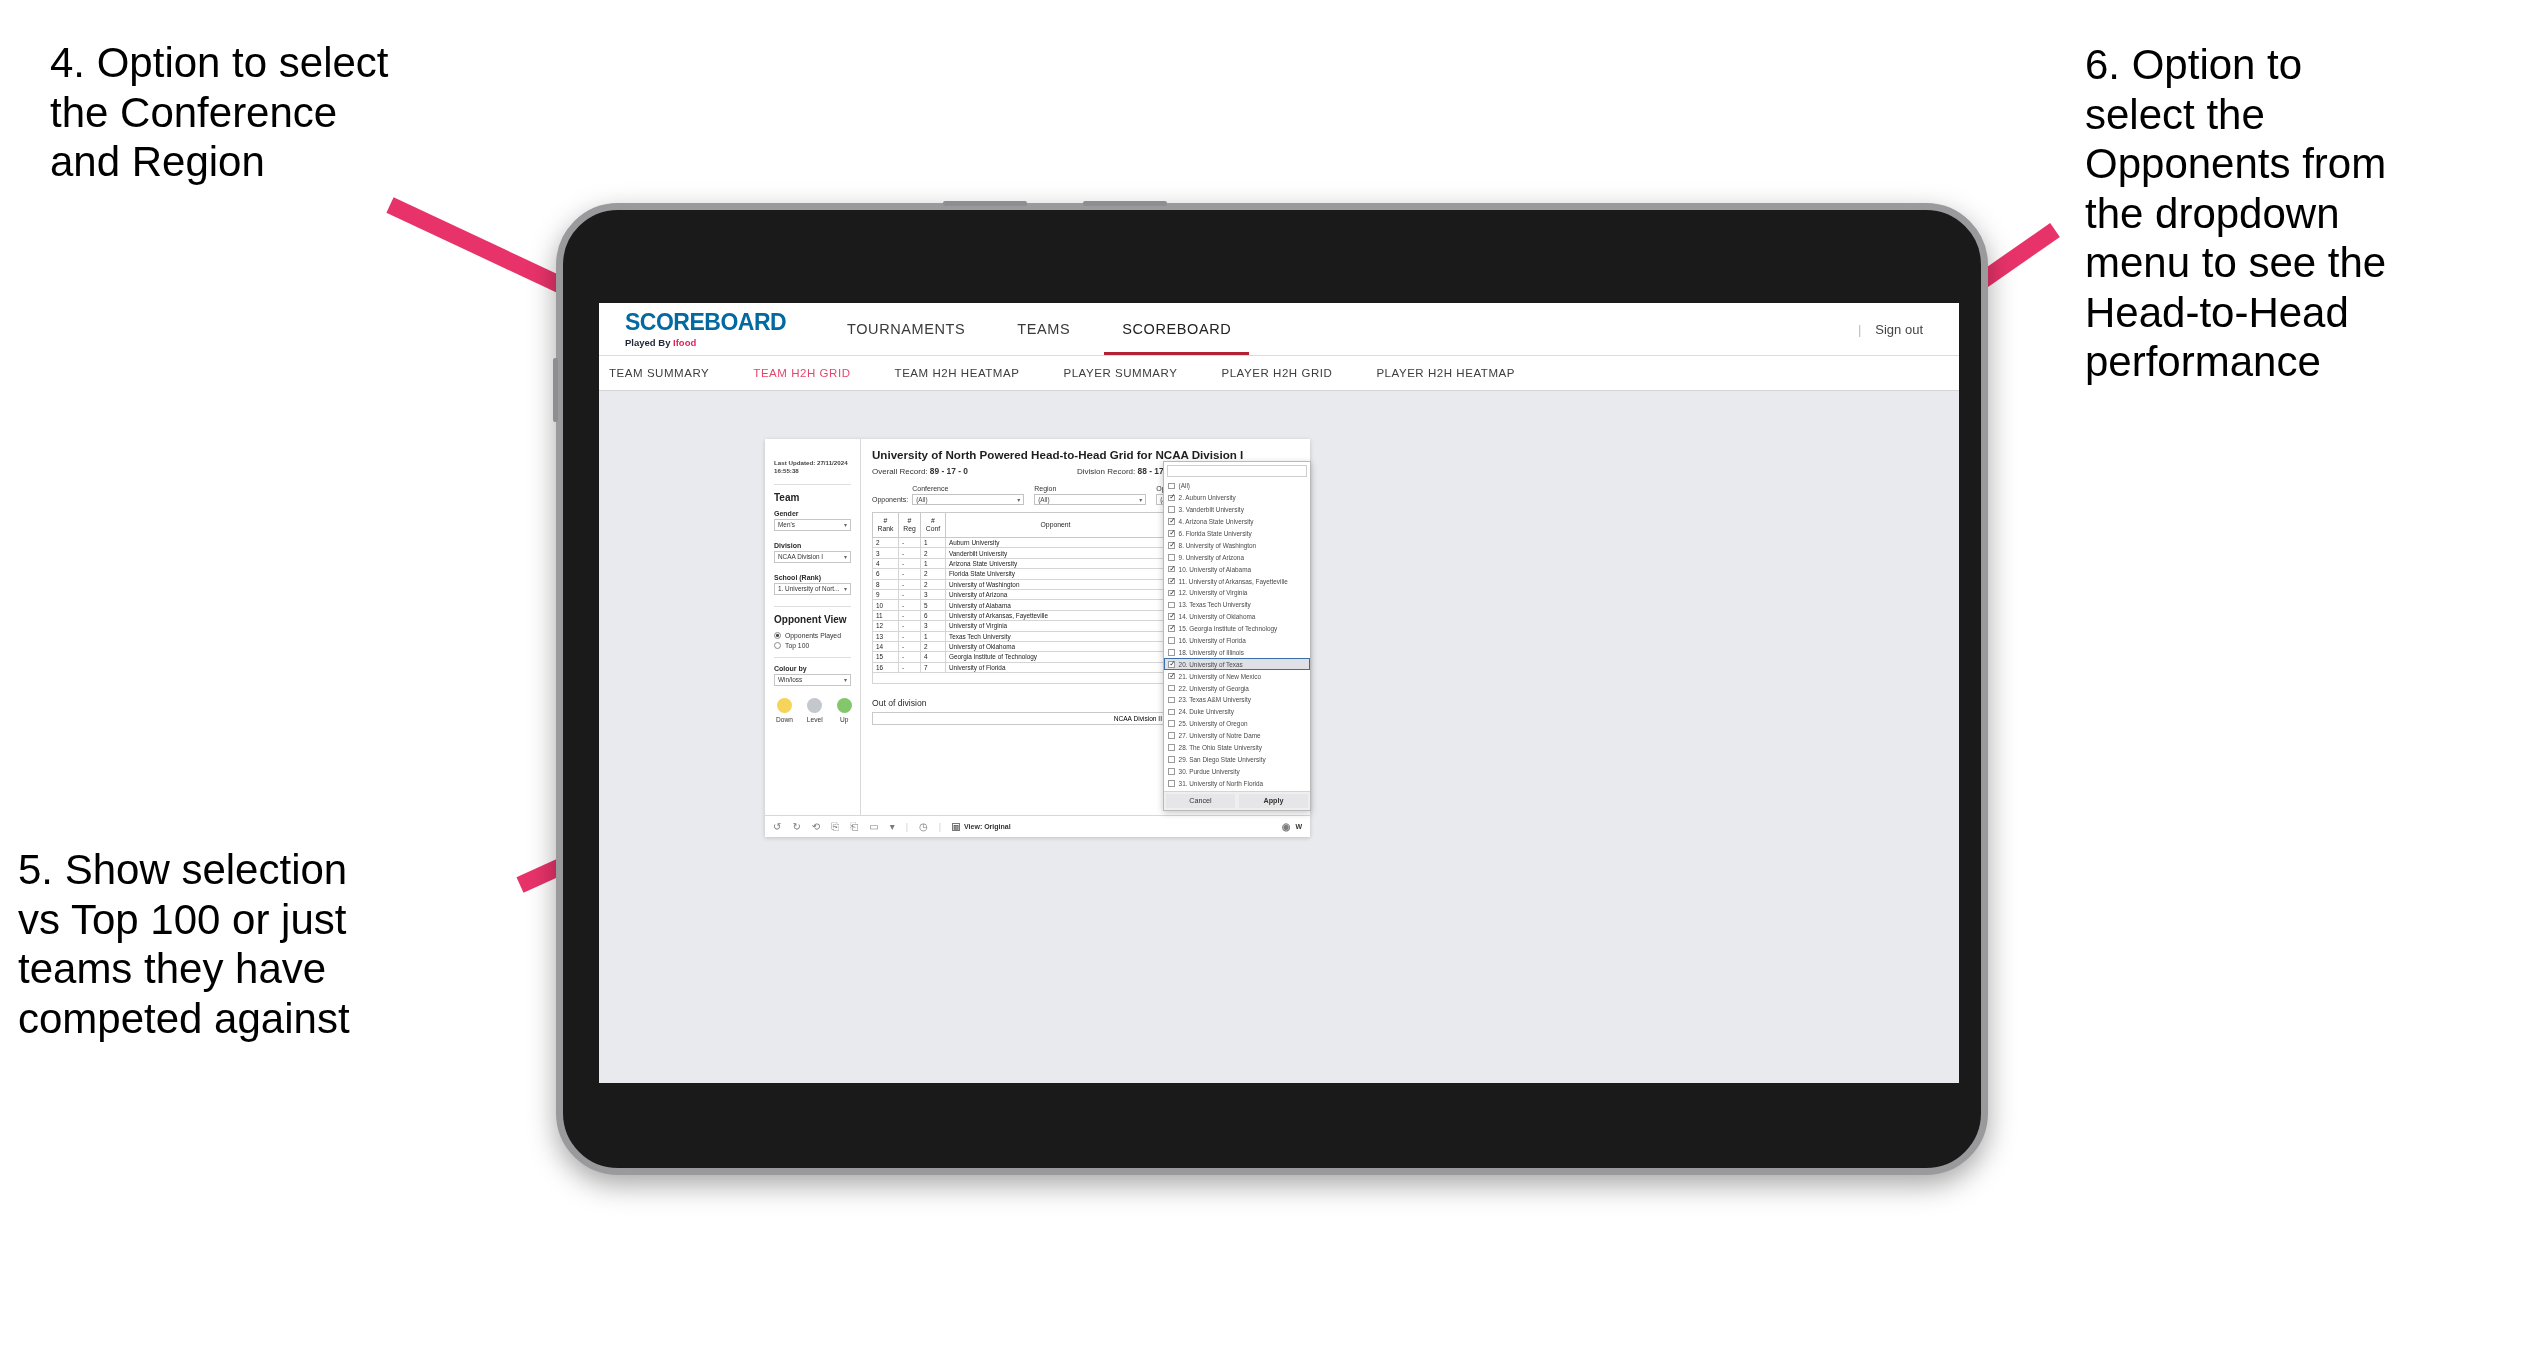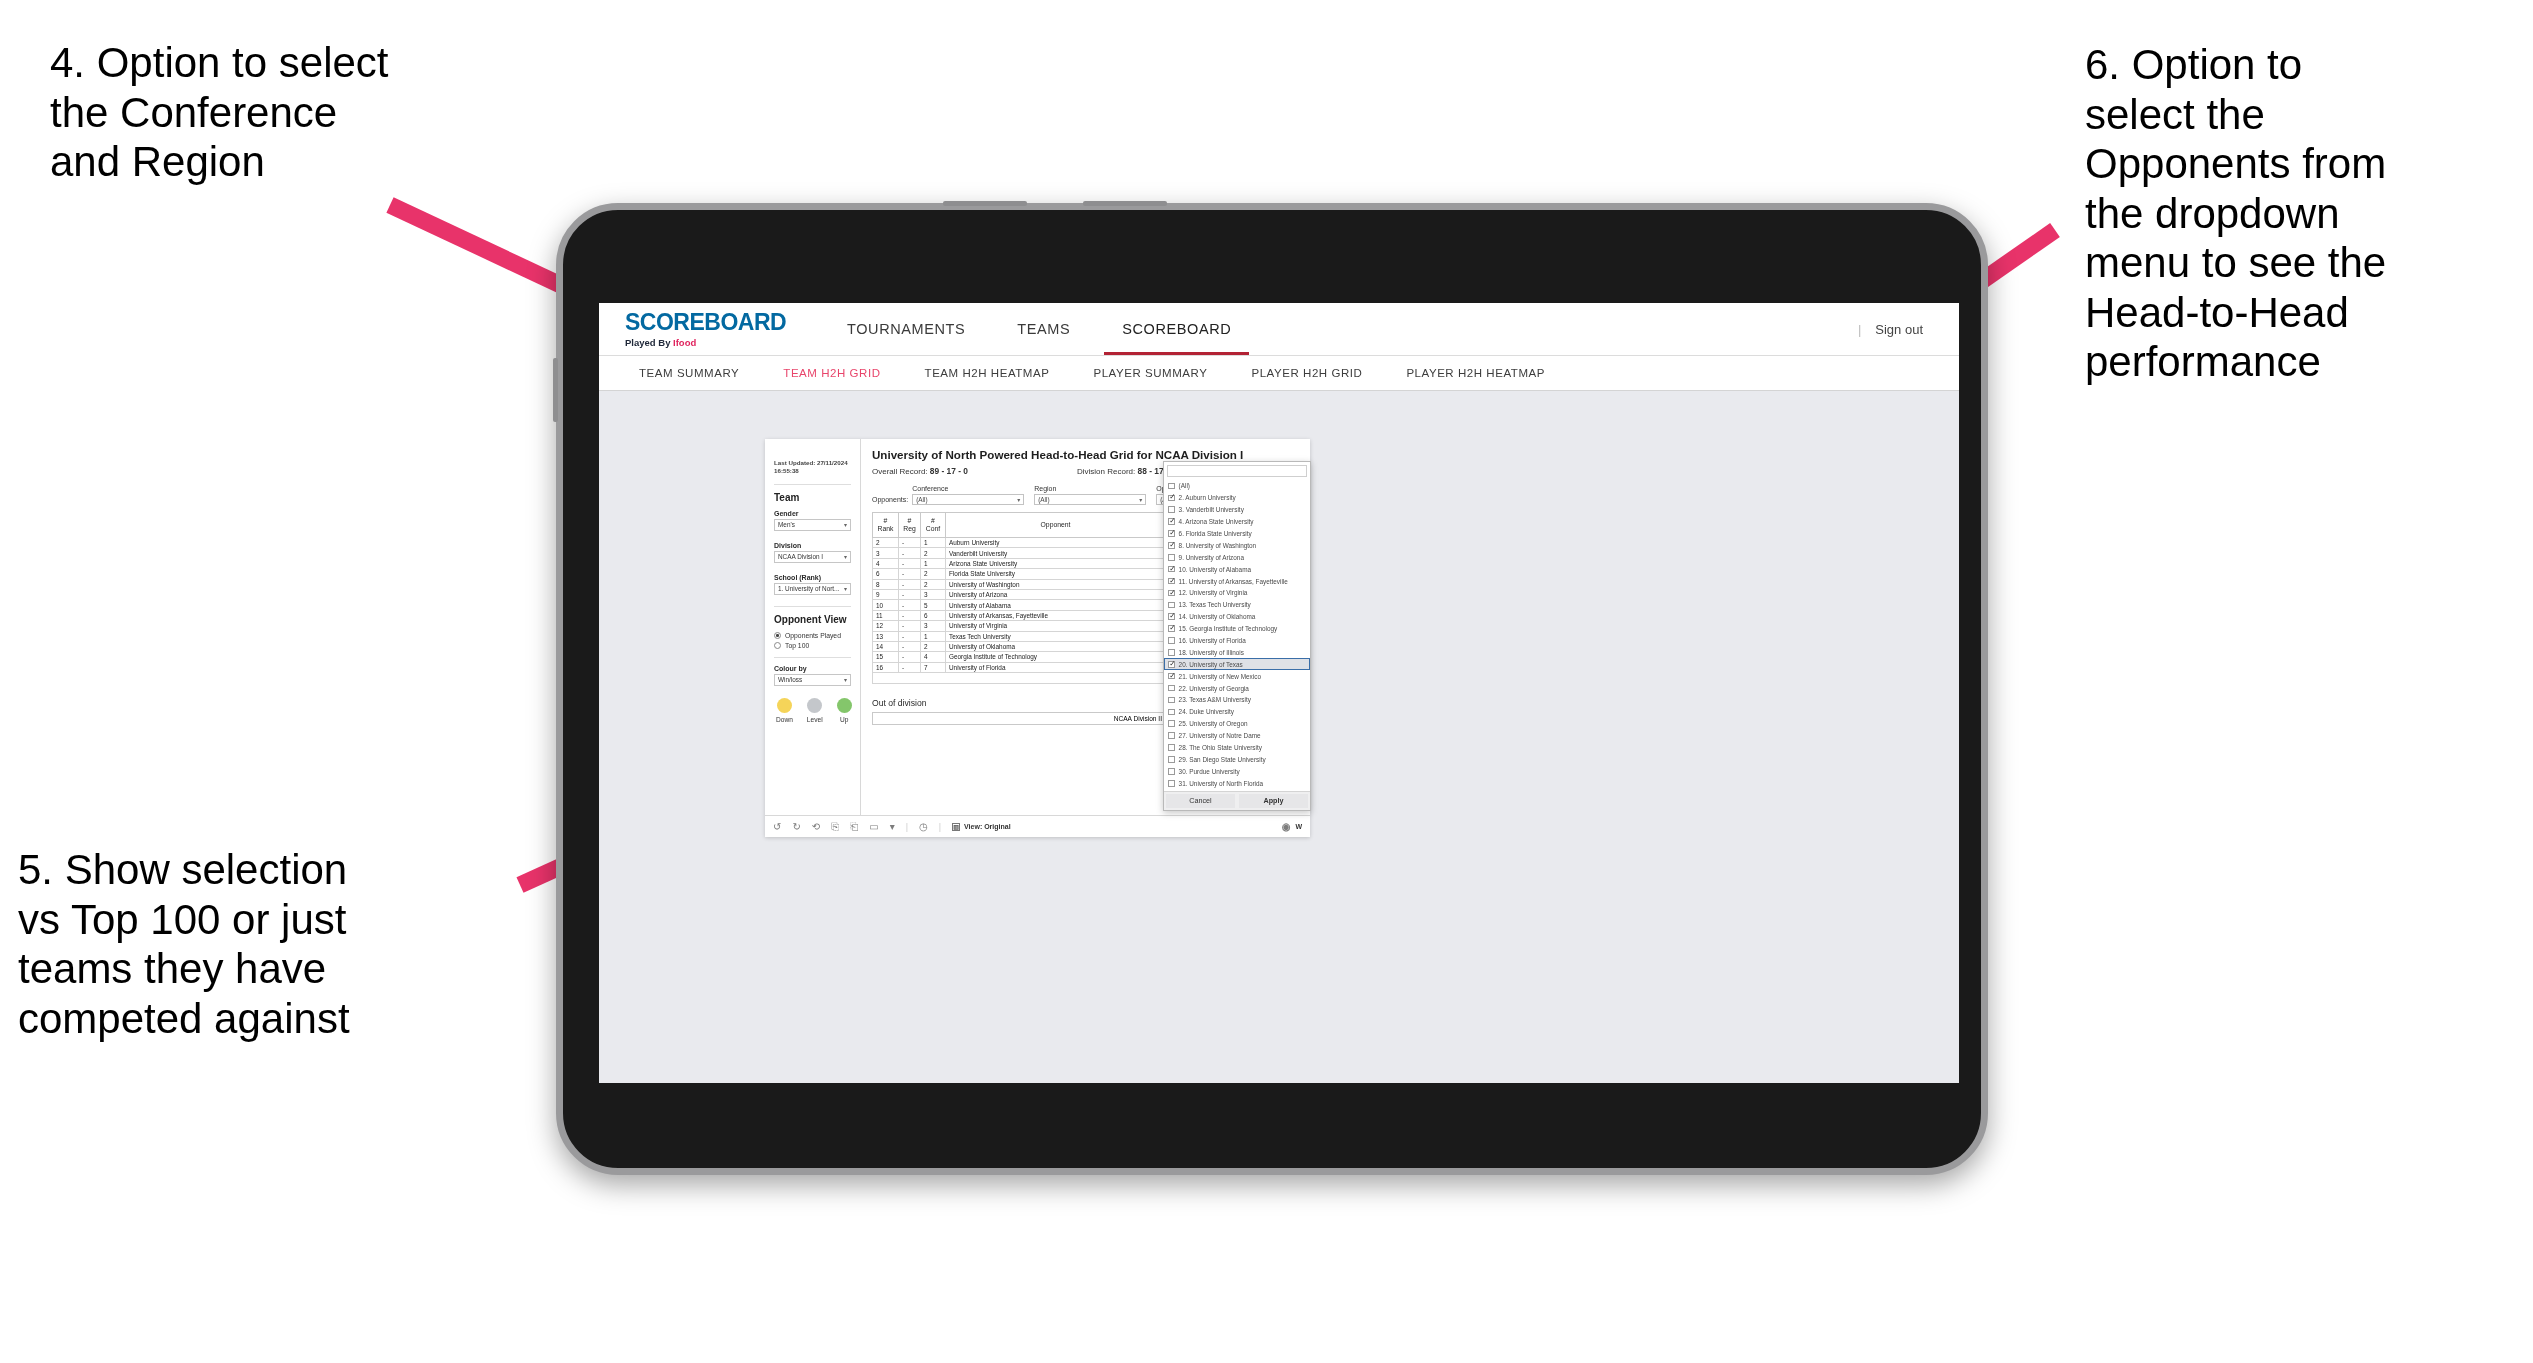--- a/index.html
+++ b/index.html
@@ -89,21 +89,21 @@
   
   #subnav {
     position: absolute; left: 0; top: 52px; width: 1360px; height: 36px;
     background: #fff; border-top: 1px solid #dcdcdc; border-bottom: 1px solid #d4d4d4;
     display: flex; align-items: center;
   }
   .subnav-item {
     font-size: 11.5px; letter-spacing: 0.55px; color: #3d3d3d;
     padding: 0 22px; cursor: pointer; white-space: nowrap;
   }
-  .subnav-item:first-child { padding-left: 40px; }
+  .subnav-item:first-child { padding-left: 10px; }
   .subnav-item.active { color: #e8456b; }
 
   
   #canvas { position: absolute; left: 0; top: 88px; width: 1360px; height: 692px; background: #e9eaee; }
   #workbook {
     position: absolute; left: 166px; top: 48px; width: 545px; height: 398px;
     background: #fff; box-shadow: 0 1px 4px rgba(0,0,0,0.18);
     display: flex; flex-direction: column;
   }
   #wb-body { display: flex; flex: 1; min-height: 0; }

